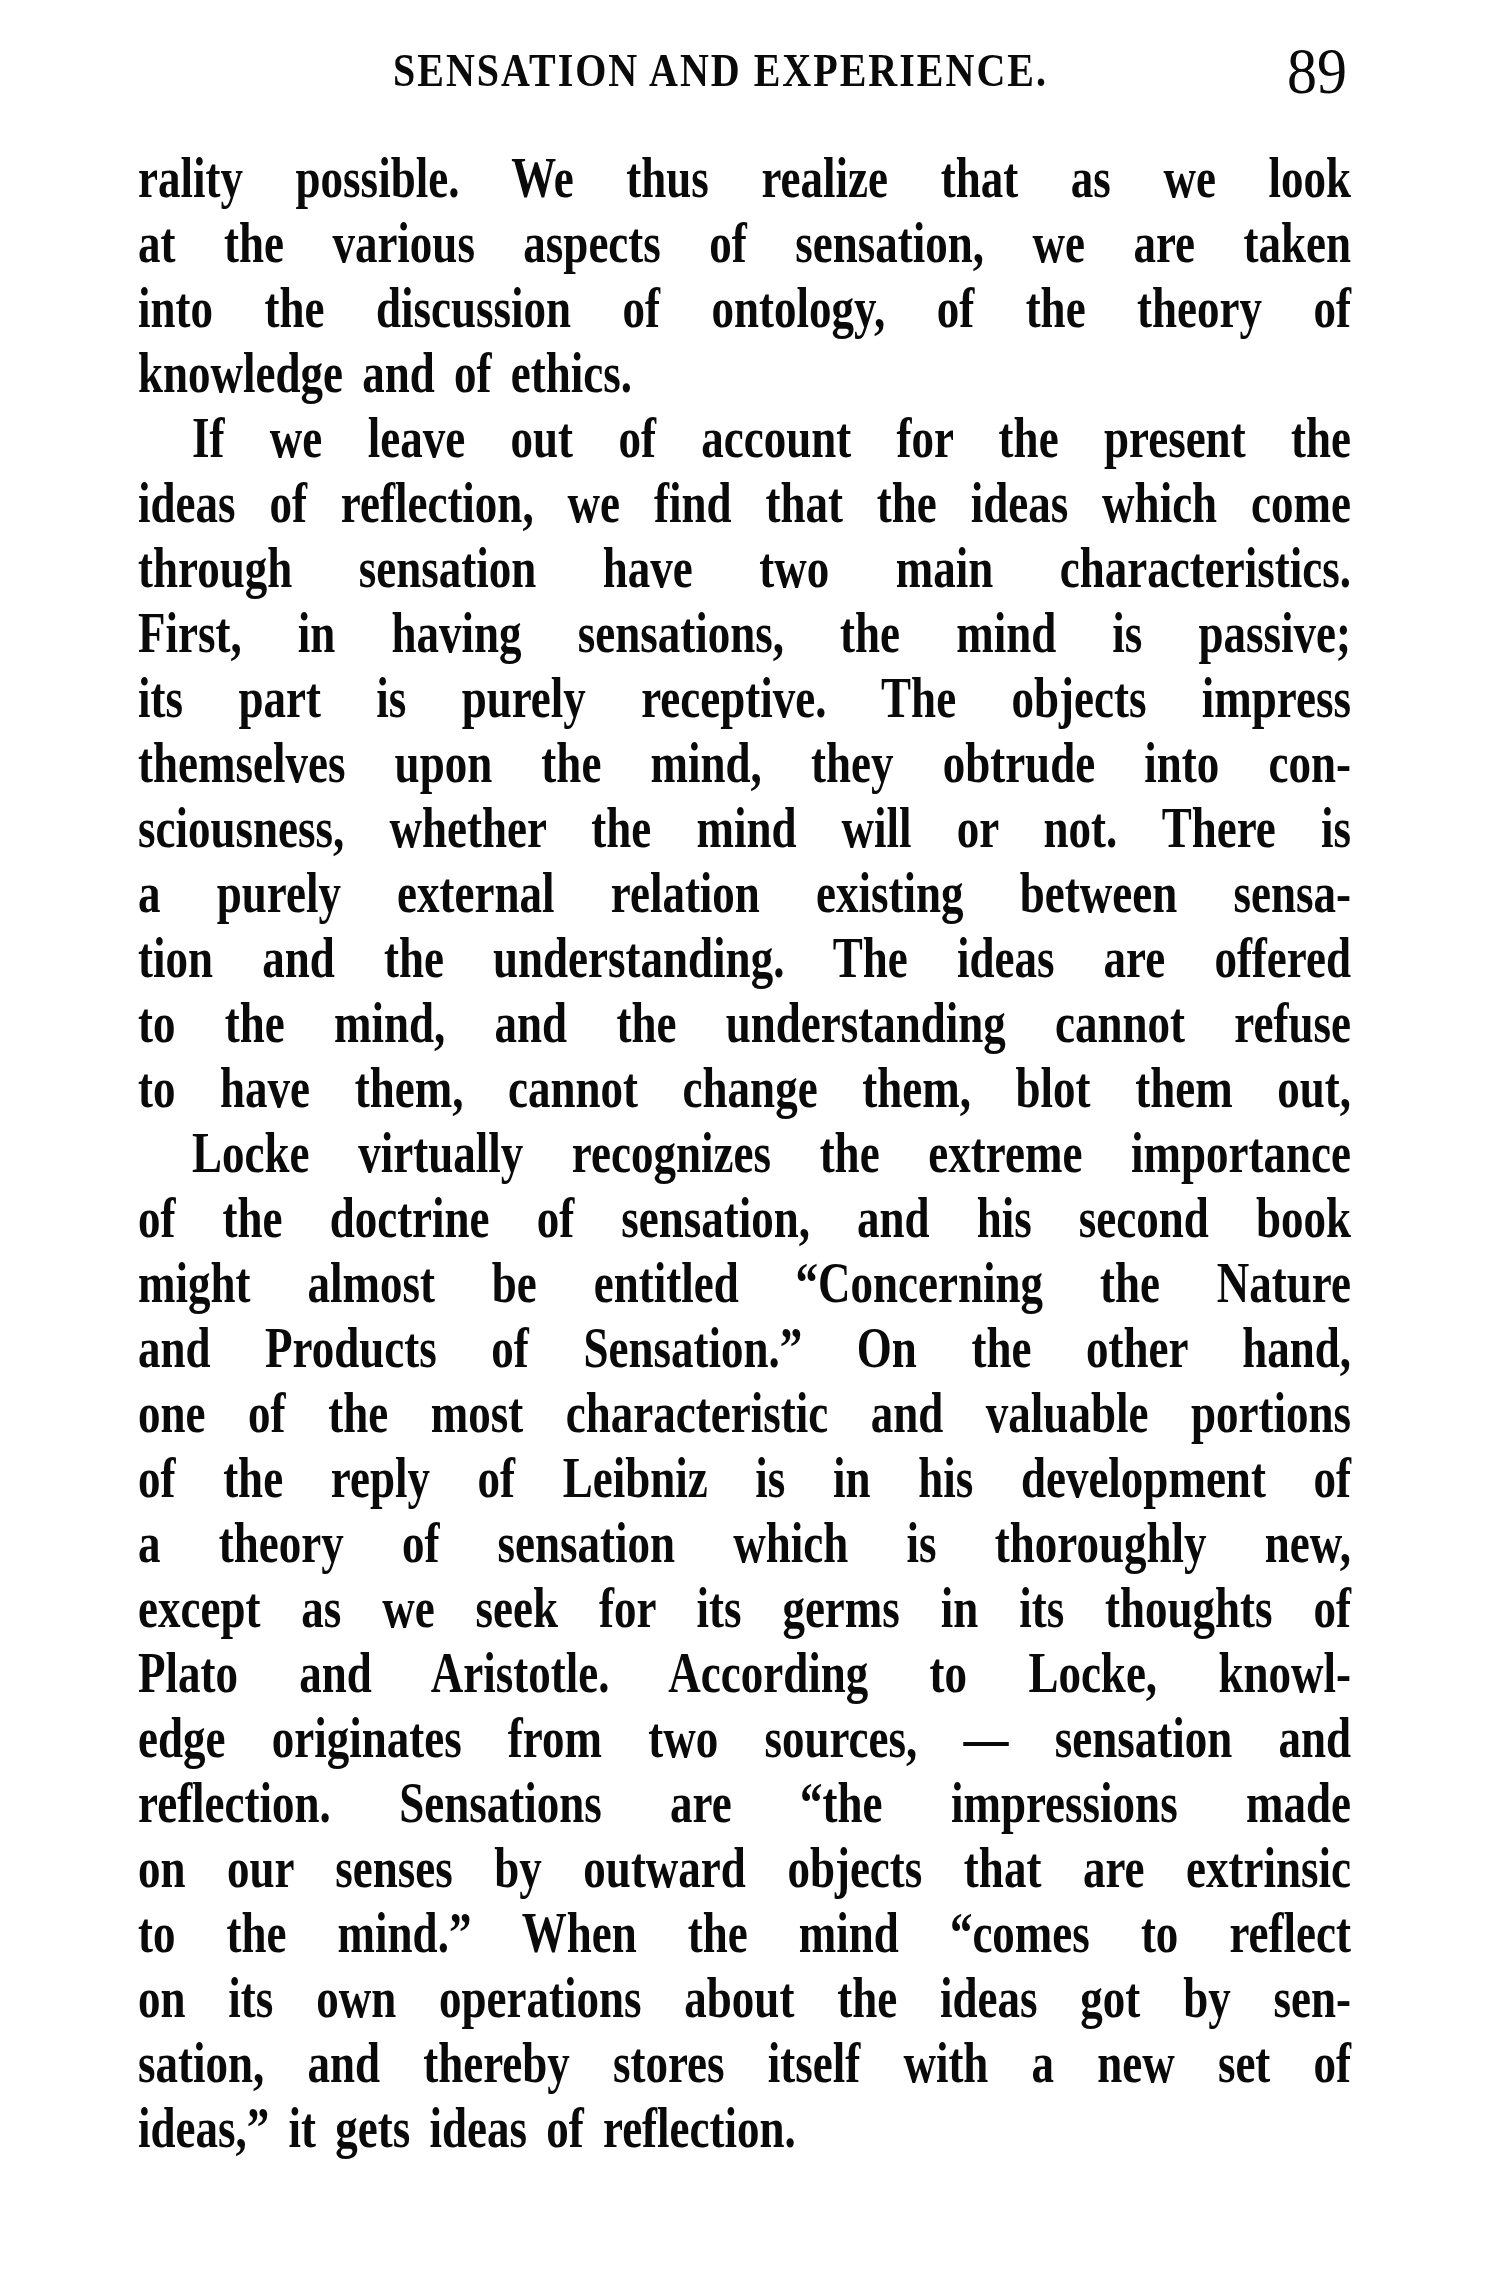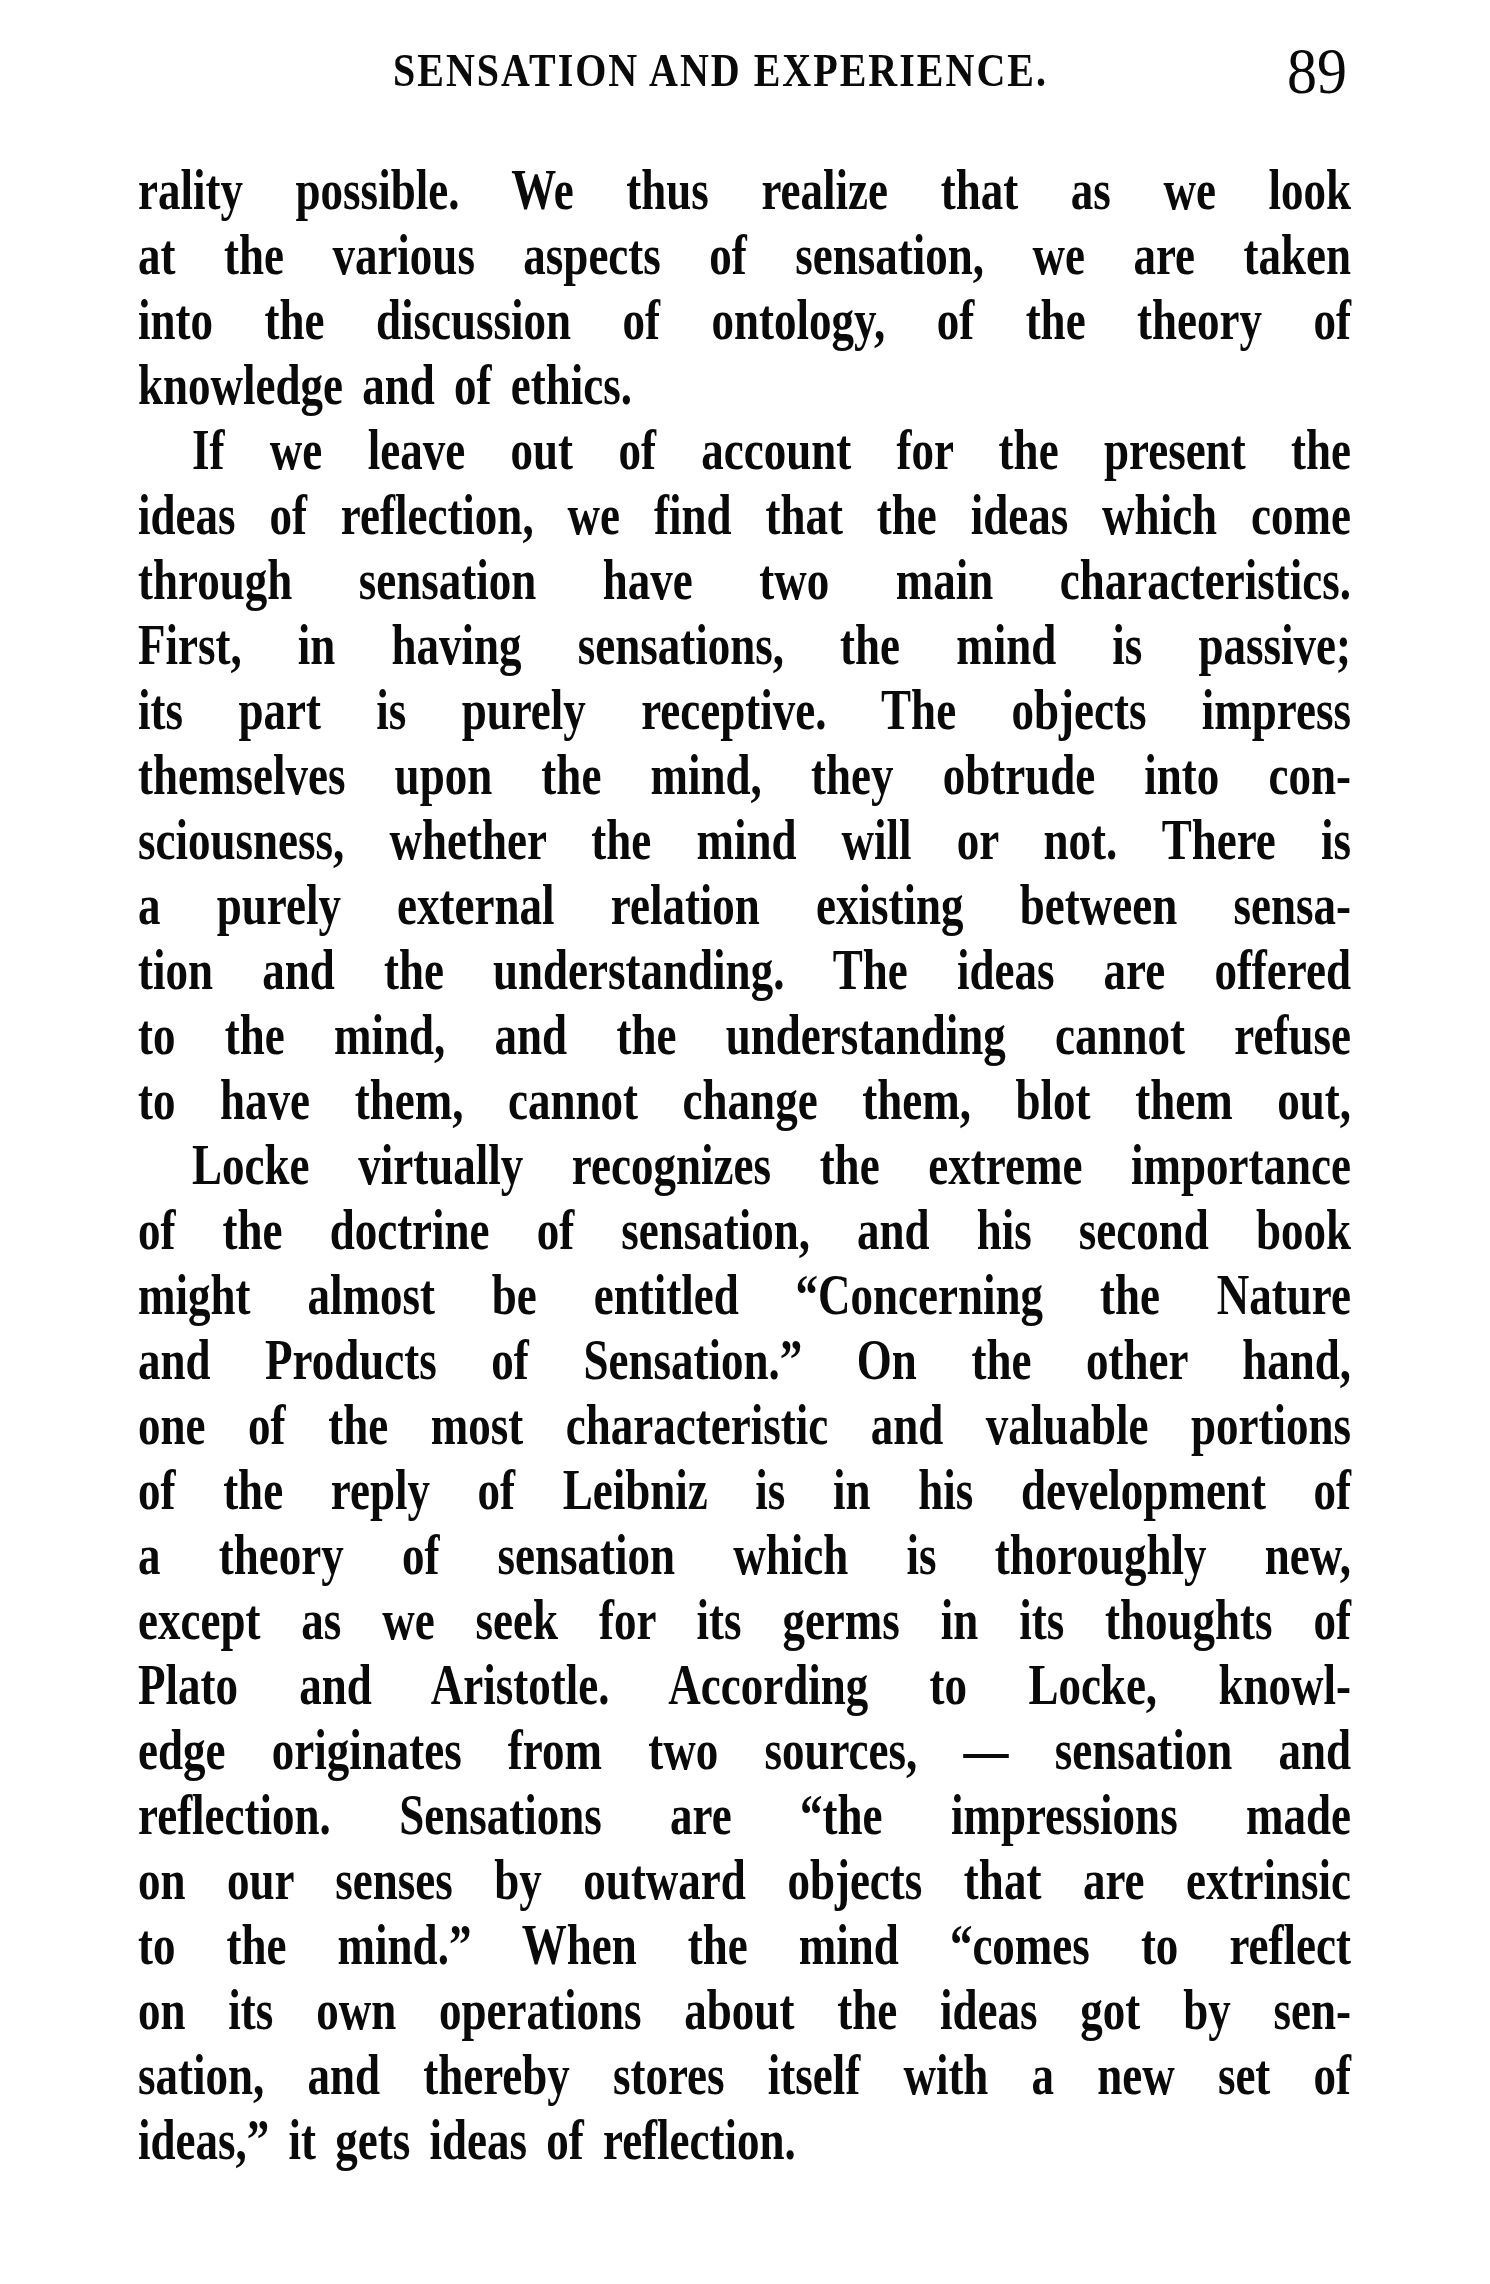--- a/index.html
+++ b/index.html
@@ -48,21 +48,20 @@
       font-weight: normal;
       white-space: nowrap;
       transform: scaleY(1.1);
       transform-origin: right bottom;
     }
     .body-text {
       position: absolute;
       left: 138px;
       top: 150px;
       width: 1213px;
-      margin-top: 12px;
     }
     .line {
       display: block;
       height: 65px;
       line-height: 65px;
       font-size: 45px;
       font-weight: bold;
       text-align: justify;
       text-align-last: justify;
       white-space: normal;

